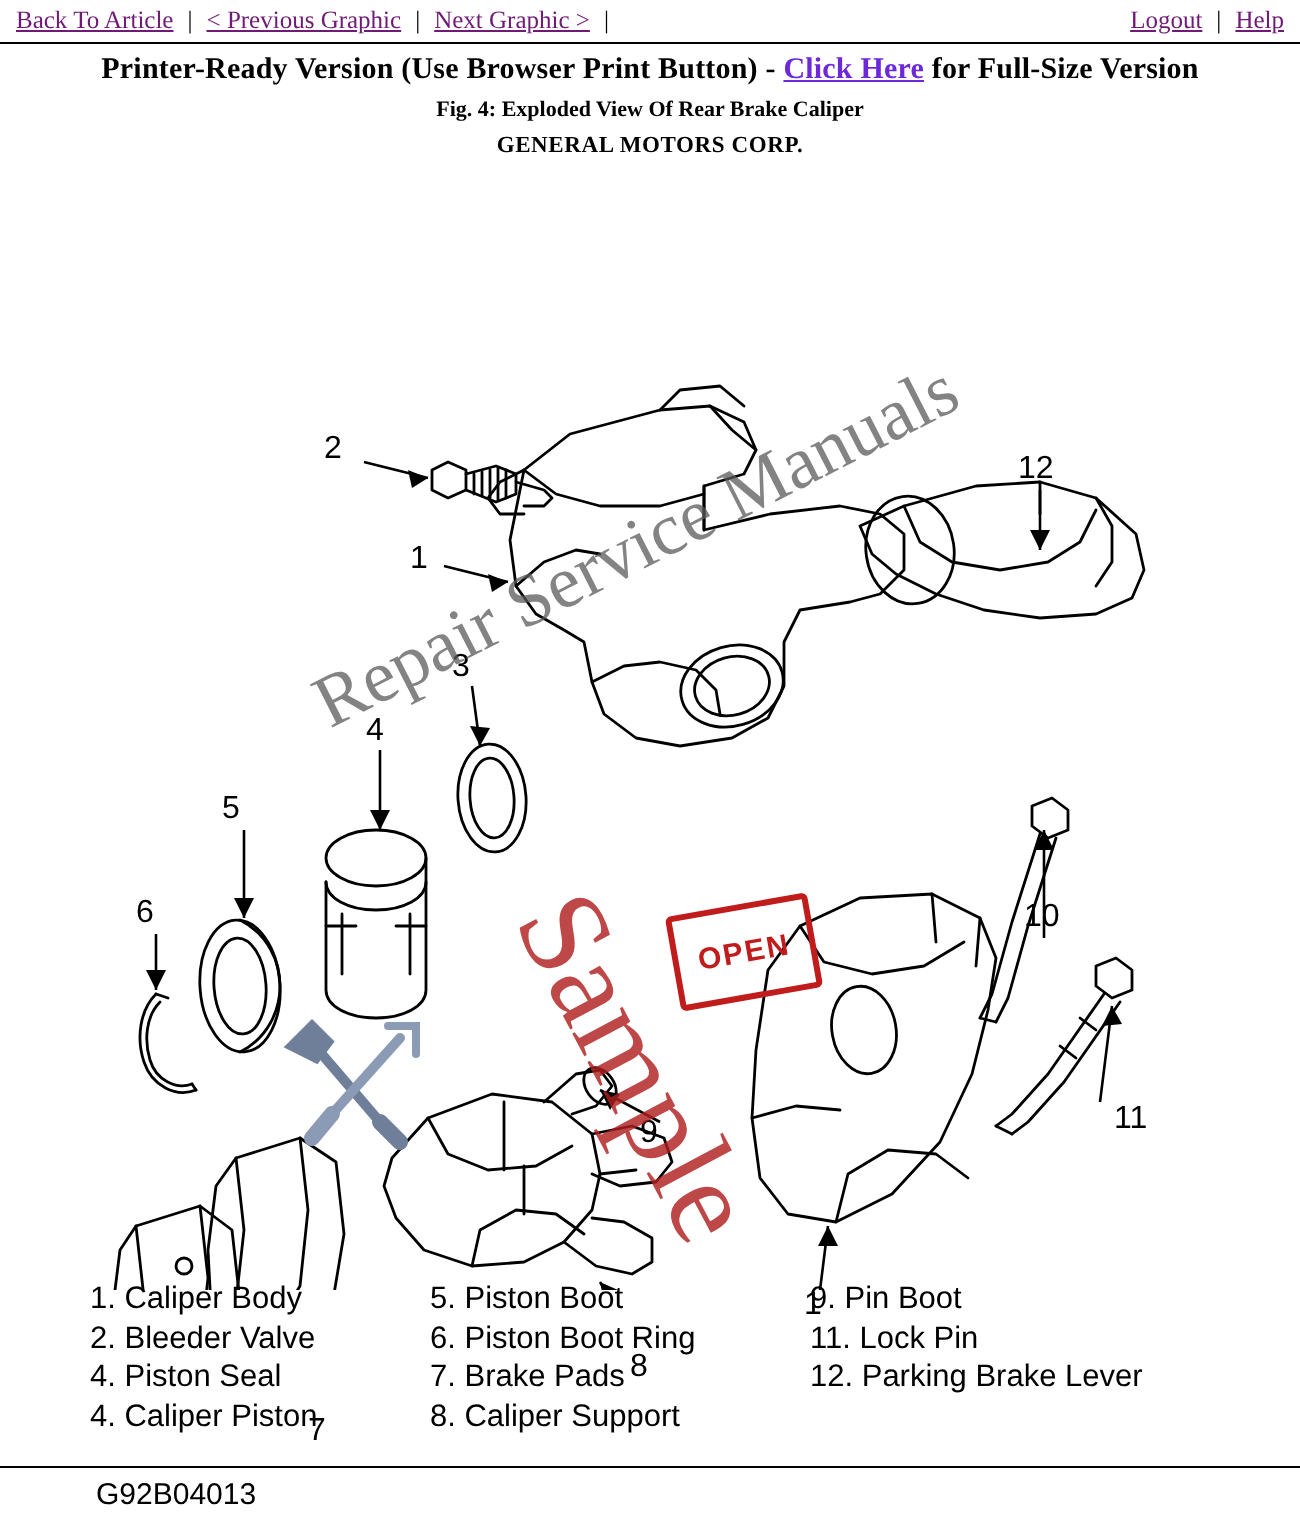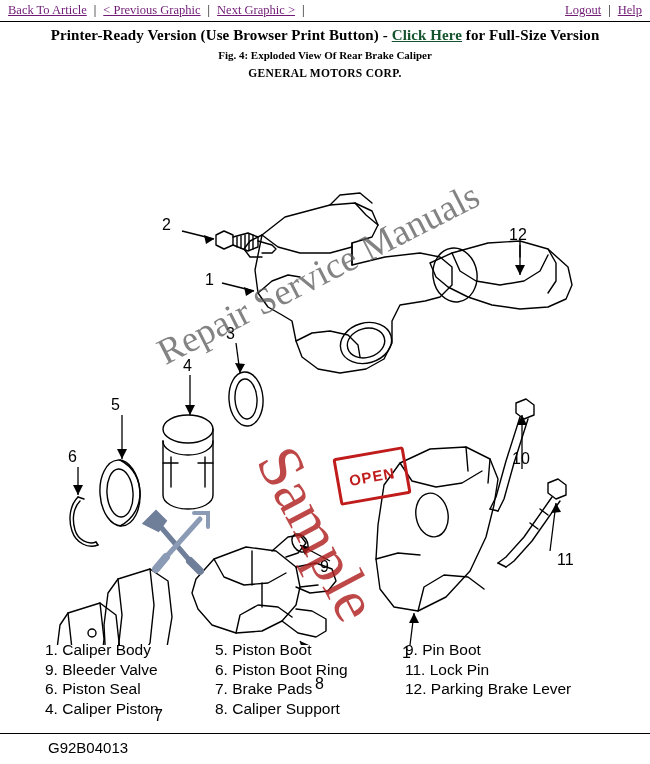--- a/index.html
+++ b/index.html
@@ -49,21 +49,21 @@
 
   
   .printer-line {
     text-align: center;
     font-size: 15px;
     font-weight: bold;
     padding-top: 5px;
     letter-spacing: 0.1px;
   }
   .printer-line .click-here {
-    color: #14532d;
+    color: #6d28d9;
     text-decoration: underline;
     cursor: pointer;
   }
   .fig-line {
     text-align: center;
     font-size: 11px;
     font-weight: bold;
     padding-top: 5px;
   }
   .corp-line {
@@ -356,22 +356,22 @@
   <div class="wm-main">Repair Service Manuals</div>
   <div class="wm-open">
       <span>OPEN</span>
     </div>
   <div class="wm-sample">Sample</div>
 </div>
 
 <div class="legend">
   <div class="legend-col c1">
     <div class="legend-item">1. Caliper Body</div>
-    <div class="legend-item">9. Bleeder Valve</div>
-    <div class="legend-item">6. Piston Seal</div>
+    <div class="legend-item">2. Bleeder Valve</div>
+    <div class="legend-item">4. Piston Seal</div>
     <div class="legend-item">4. Caliper Piston</div>
   </div>
   <div class="legend-col c2">
     <div class="legend-item">5. Piston Boot</div>
     <div class="legend-item">6. Piston Boot Ring</div>
     <div class="legend-item">7. Brake Pads</div>
     <div class="legend-item">8. Caliper Support</div>
   </div>
   <div class="legend-col c3">
     <div class="legend-item">9. Pin Boot</div>

